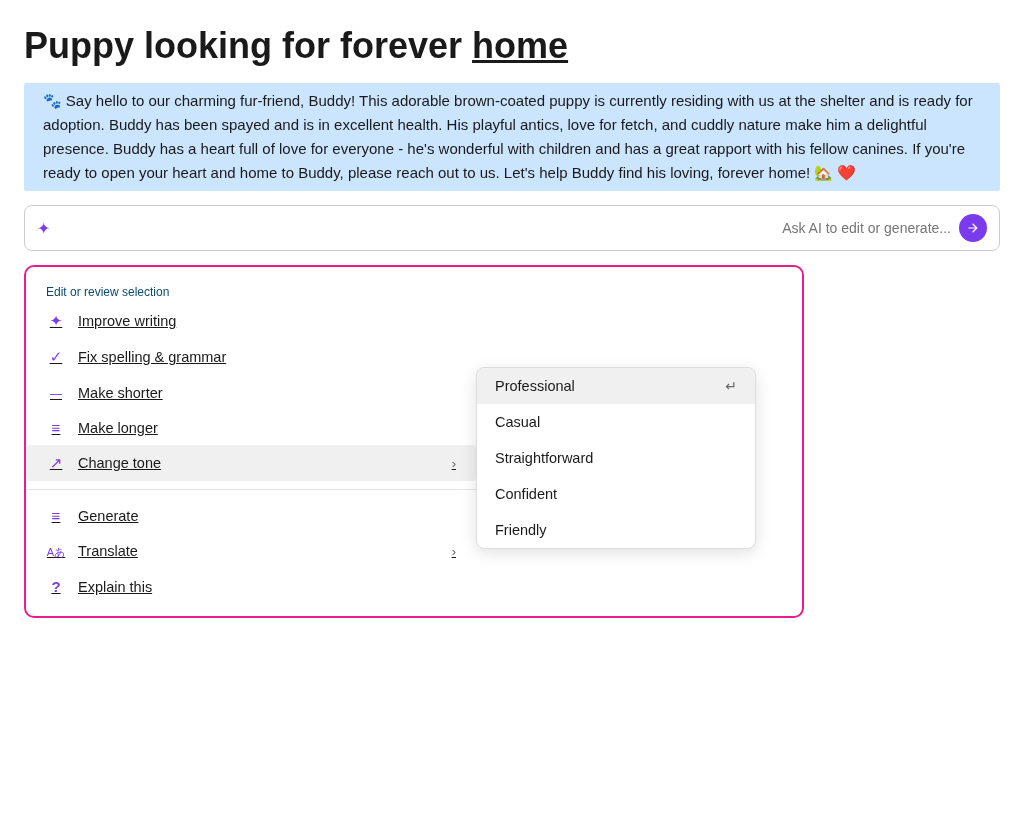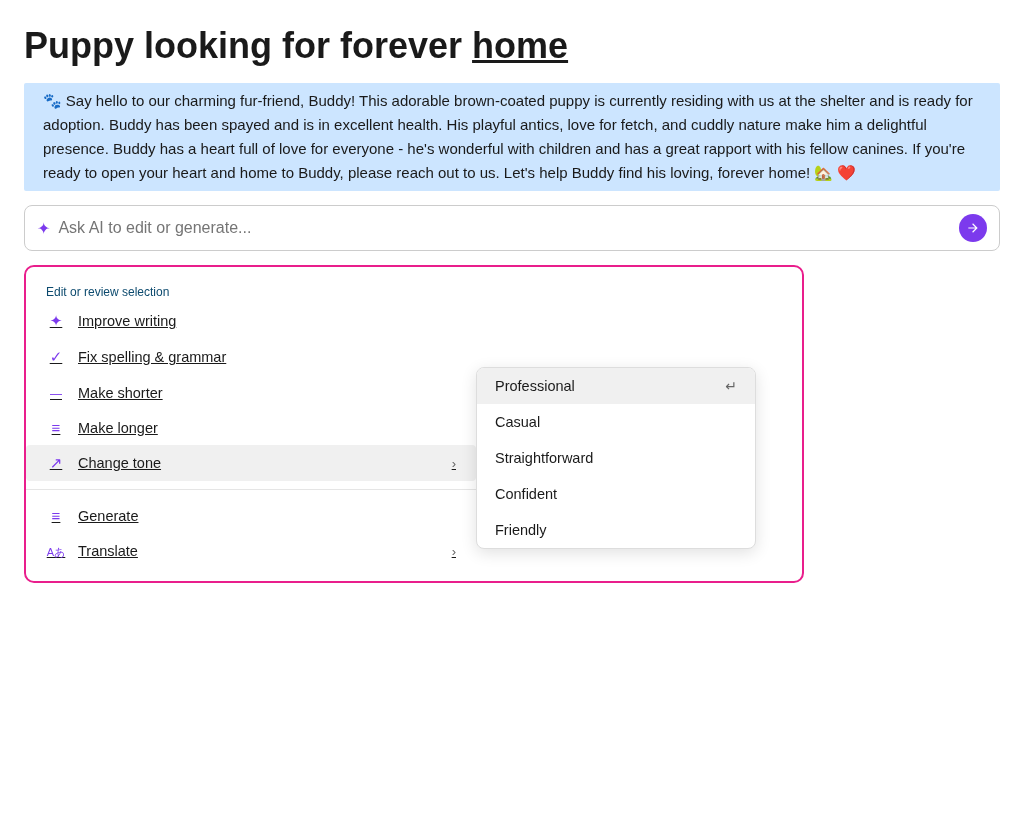--- a/index.html
+++ b/index.html
@@ -47,22 +47,23 @@
     .ai-input-bar .sparkle-icon {
       color: #7c3aed;
       font-size: 16px;
       flex-shrink: 0;
     }
 
     .ai-input-bar input {
       border: none;
       outline: none;
       flex: 1;
-      font-size: 16px;
+      font-size: 14px;
       color: #0f172a;
+      text-align: right;
     }
 
     .ai-input-bar .send-btn {
       width: 28px;
       height: 28px;
       background: #7c3aed;
       border-radius: 50%;
       display: flex;
       align-items: center;
       justify-content: center;
@@ -234,20 +235,24 @@
 
     <div class="menu-item">
       <span class="icon icon-summarize"></span>
       <span>Generate</span>
     </div>
     <div class="menu-item">
       <span class="icon icon-translate"></span>
       <span>Translate</span>
       <span class="chevron">›</span>
     </div>
+    <div class="menu-item">
+      <span class="icon icon-explain"></span>
+      <span>Explain this</span>
+    </div>
 
   </div>
 
   <div class="submenu">
     <div class="submenu-item selected">
       <span>Professional</span>
       <span class="return-icon">↵</span>
     </div>
     <div class="submenu-item">
       <span>Casual</span>

